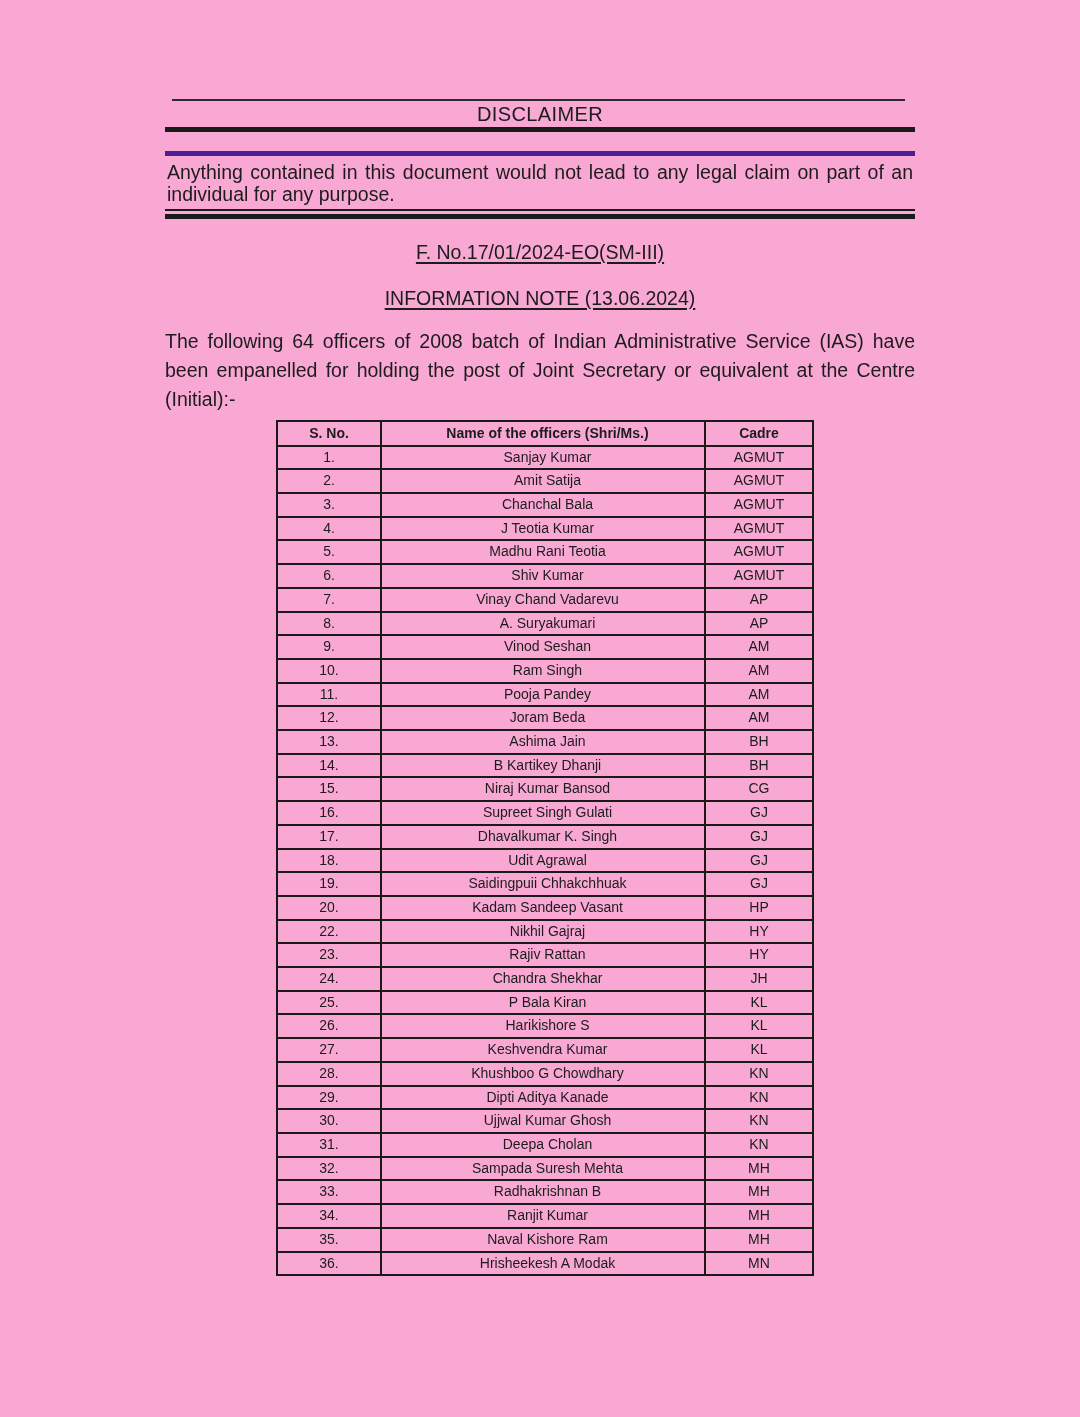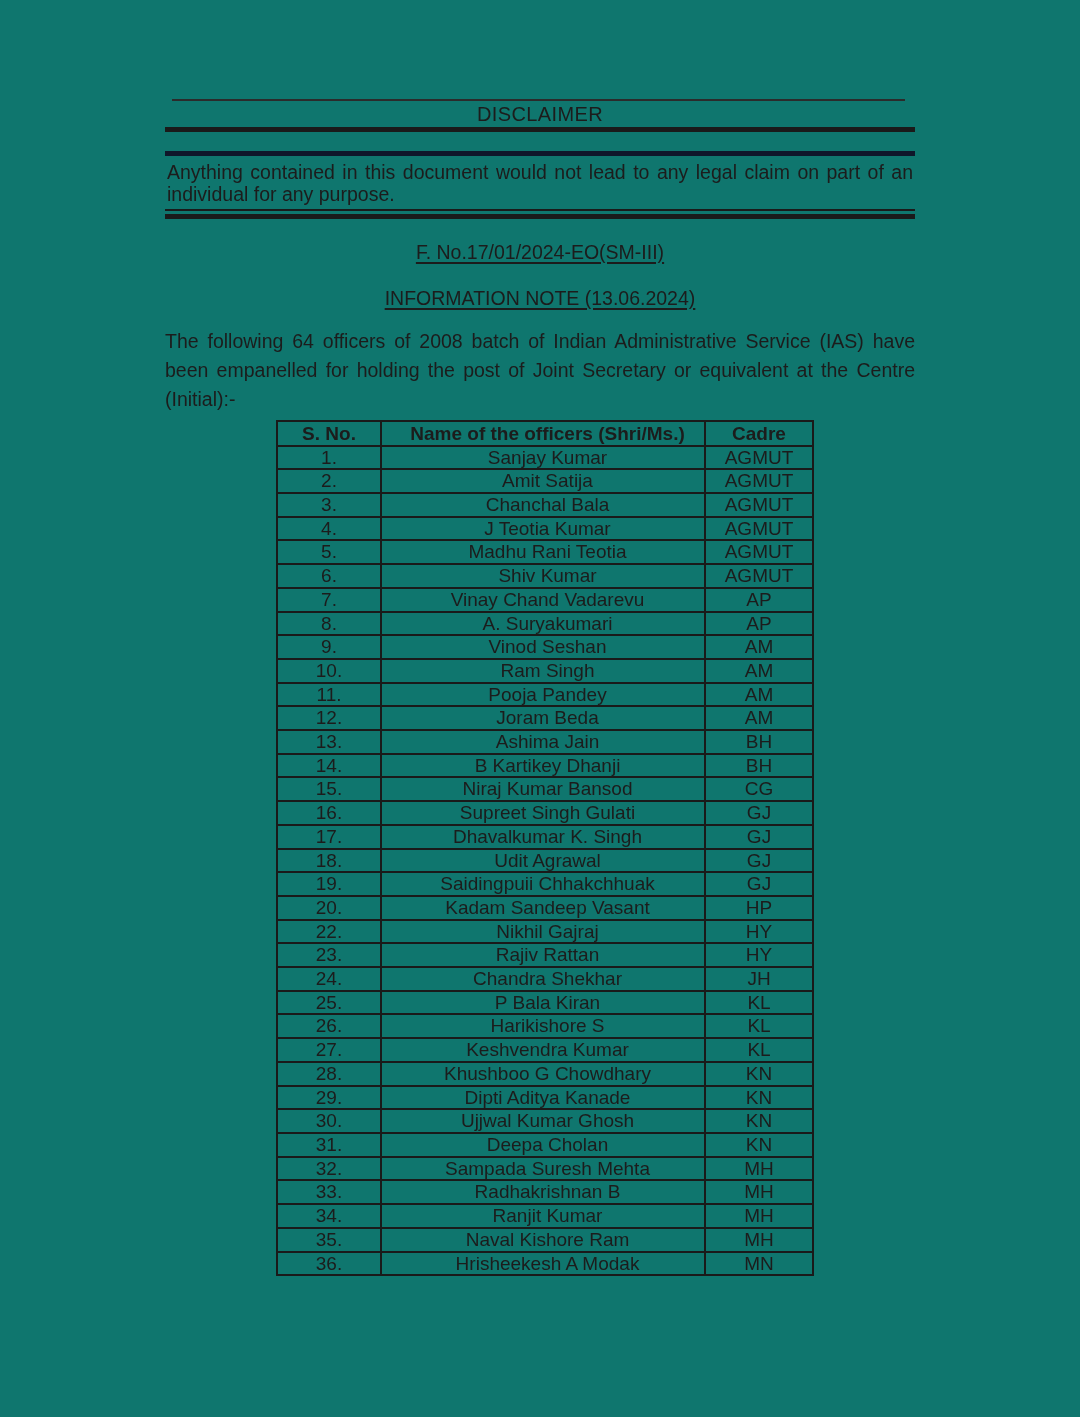--- a/index.html
+++ b/index.html
@@ -4,21 +4,21 @@
 <style>
   html, body {
     margin: 0;
     padding: 0;
     background: #ffffff;
   }
   .page {
     position: relative;
     width: 1080px;
     height: 1417px;
-    background: #0f766e;
+    background: #f9a8d4;
     overflow: hidden;
     font-family: "Liberation Sans", sans-serif;
     color: #1c1c1c;
   }
   .content {
     width: 750px;
     margin: 0 auto;
   }
   .rule-top-thin {
     height: 0;
@@ -32,21 +32,21 @@
     margin-top: 2px;
     letter-spacing: 0.4px;
   }
   .rule-thick {
     height: 5px;
     background: #1a1a1a;
   }
   .rule-thick-1 { margin-top: 2px; }
   .disclaimer-box {
     margin-top: 19px;
-    border-top: 5px solid #0f172a;
+    border-top: 5px solid #4c1d95;
     border-bottom: 2px solid #1a1a1a;
     padding: 6px 2px 3px 2px;
     font-size: 19.5px;
     line-height: 21.8px;
     text-align: justify;
   }
   .rule-thick-2 { margin-top: 3px; }
   .heading {
     text-align: center;
     font-size: 19.5px;
@@ -61,21 +61,21 @@
     margin-top: 17px;
     font-size: 19.5px;
     line-height: 29px;
     text-align: justify;
   }
   table.officers {
     margin: 6px 0 8px 111px;
     border-collapse: collapse;
     table-layout: fixed;
     width: 536px;
-    font-size: 19px;
+    font-size: 14px;
   }
   table.officers th,
   table.officers td {
     border: 2px solid #1a1a1a;
     padding: 0;
     height: 21.7px;
     line-height: 21.7px;
     overflow: hidden;
     white-space: nowrap;
     vertical-align: middle;

